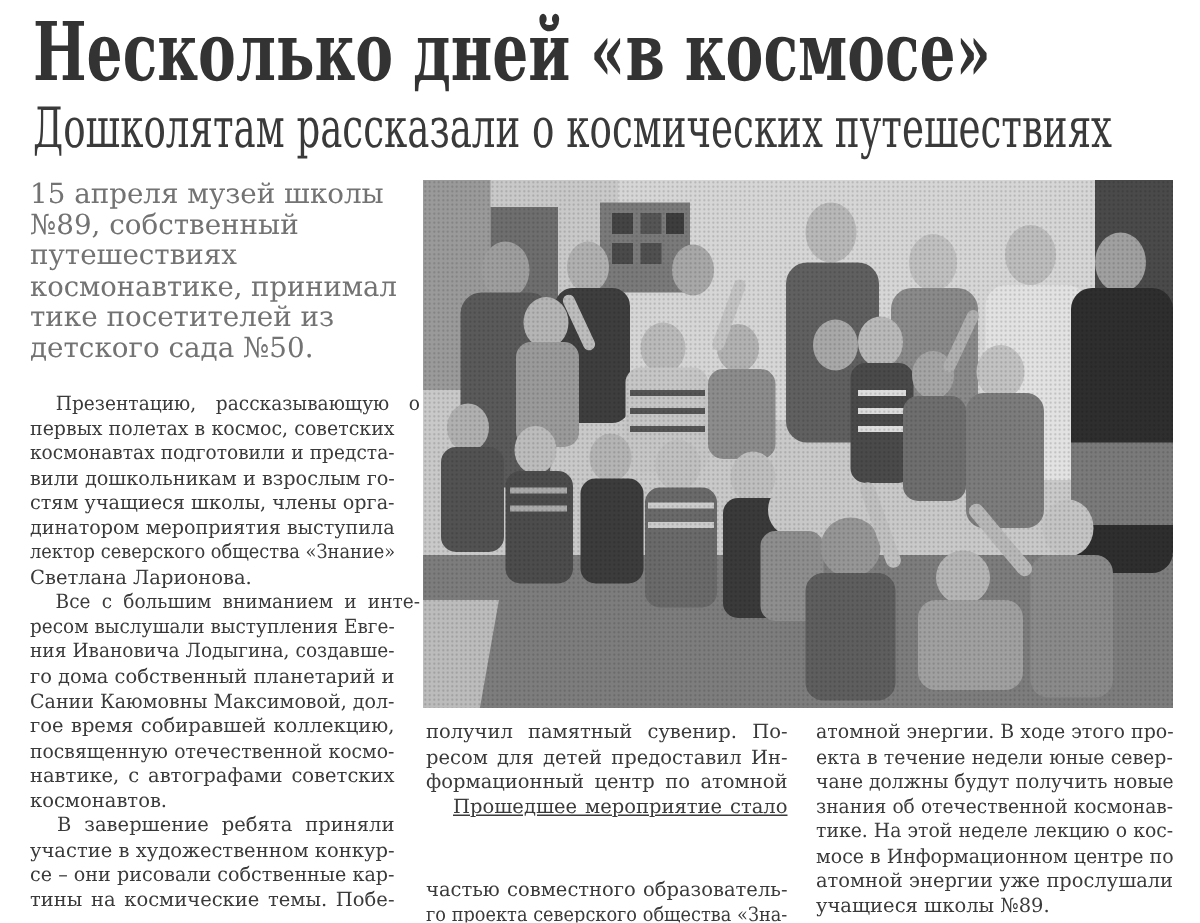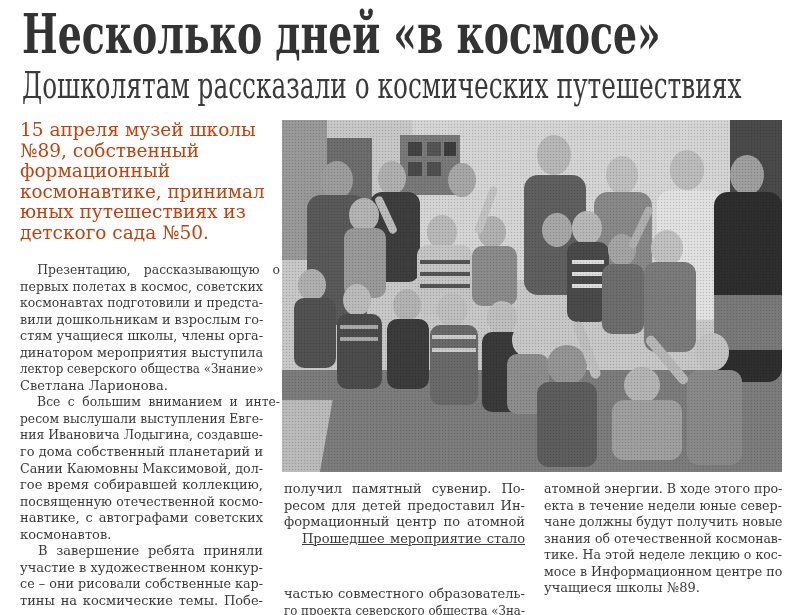--- a/index.html
+++ b/index.html
@@ -19,21 +19,21 @@
   .subhead {
     position:absolute; left:22px; top:64px; margin:0;
     font-family:"DejaVu Serif", serif; font-weight:normal;
     font-size:37px; line-height:44px; color:#3a3a3a;
     white-space:nowrap; transform-origin:left top;
     transform:scale(0.67,1);
   }
   .lead {
     position:absolute; left:20px; top:120px; width:245px; margin:0;
     font-family:"DejaVu Serif", serif;
-    font-size:18.5px; line-height:20.6px; color:#c2410c;
+    font-size:18.5px; line-height:20.6px; color:#737373;
   }
   .lead span { display:block; white-space:nowrap; }
   .col {
     position:absolute; margin:0;
     font-family:"DejaVu Serif", serif;
     font-size:13px; line-height:16.55px; color:#3a3a3a;
   }
   .col .ln { display:block; white-space:nowrap; text-align:justify; text-align-last:justify; height:16.55px; overflow:visible; }
   .col .ln.last { text-align-last:left; }
   .col .ln.ind { padding-left:18px; }
@@ -48,23 +48,23 @@
 </style>
 </head>
 <body>
 
 <h1 class="headline">Несколько дней «в космосе»</h1>
 <h2 class="subhead">Дошколятам рассказали о космических путешествиях</h2>
 
 <div class="lead">
   <span style="display: block;">15 апреля музей школы</span>
   <span style="display: block;">№89, собственный</span>
-  <span style="display: block;">формационный</span>
+  <span style="display: block;">путешествиях</span>
   <span style="display: block; transform-origin: left top; transform: scaleX(0.988); width: 248px;">космонавтике, принимал</span>
-  <span style="display: block;">юных путешествиях из</span>
+  <span style="display: block;">тике посетителей из</span>
   <span style="display: block;">детского сада №50.</span>
 </div>
 
 <div class="photo">
   <svg width="500" height="352" viewBox="0 0 500 352">
     <defs>
       <pattern id="ht" width="3" height="3" patternUnits="userSpaceOnUse">
         <rect width="3" height="3" fill="none"></rect>
         <circle cx="1.5" cy="1.5" r="0.7" fill="#000" opacity="0.18"></circle>
       </pattern>
@@ -191,14 +191,15 @@
   <span class="ln" style="display: block; transform-origin: left top; transform: scaleX(0.96); width: 251px;">ние» и Информационного центра по</span>
 </div>
 
 <div class="col col3">
   <span class="ln" style="display: block; transform-origin: left top; transform: scaleX(0.971); width: 245px;">атомной энергии. В ходе этого про-</span>
   <span class="ln" style="display: block; transform-origin: left top; transform: scaleX(0.971); width: 245px;">екта в течение недели юные север-</span>
   <span class="ln" style="display: block; transform-origin: left top; transform: scaleX(0.96); width: 248px;">чане должны будут получить новые</span>
   <span class="ln" style="display: block; transform-origin: left top; transform: scaleX(0.956); width: 249px;">знания об отечественной космонав-</span>
   <span class="ln" style="display: block; transform-origin: left top; transform: scaleX(0.964); width: 247px;">тике. На этой неделе лекцию о кос-</span>
   <span class="ln" style="display: block; transform-origin: left top; transform: scaleX(0.971); width: 245px;">мосе в Информационном центре по</span>
+  <span class="ln" style="display: block; transform-origin: left top; transform: scaleX(0.996); width: 239px;">атомной энергии уже прослушали</span>
   <span class="ln last" style="display: block;">учащиеся школы №89.</span>
 </div>
 
 </body></html>

